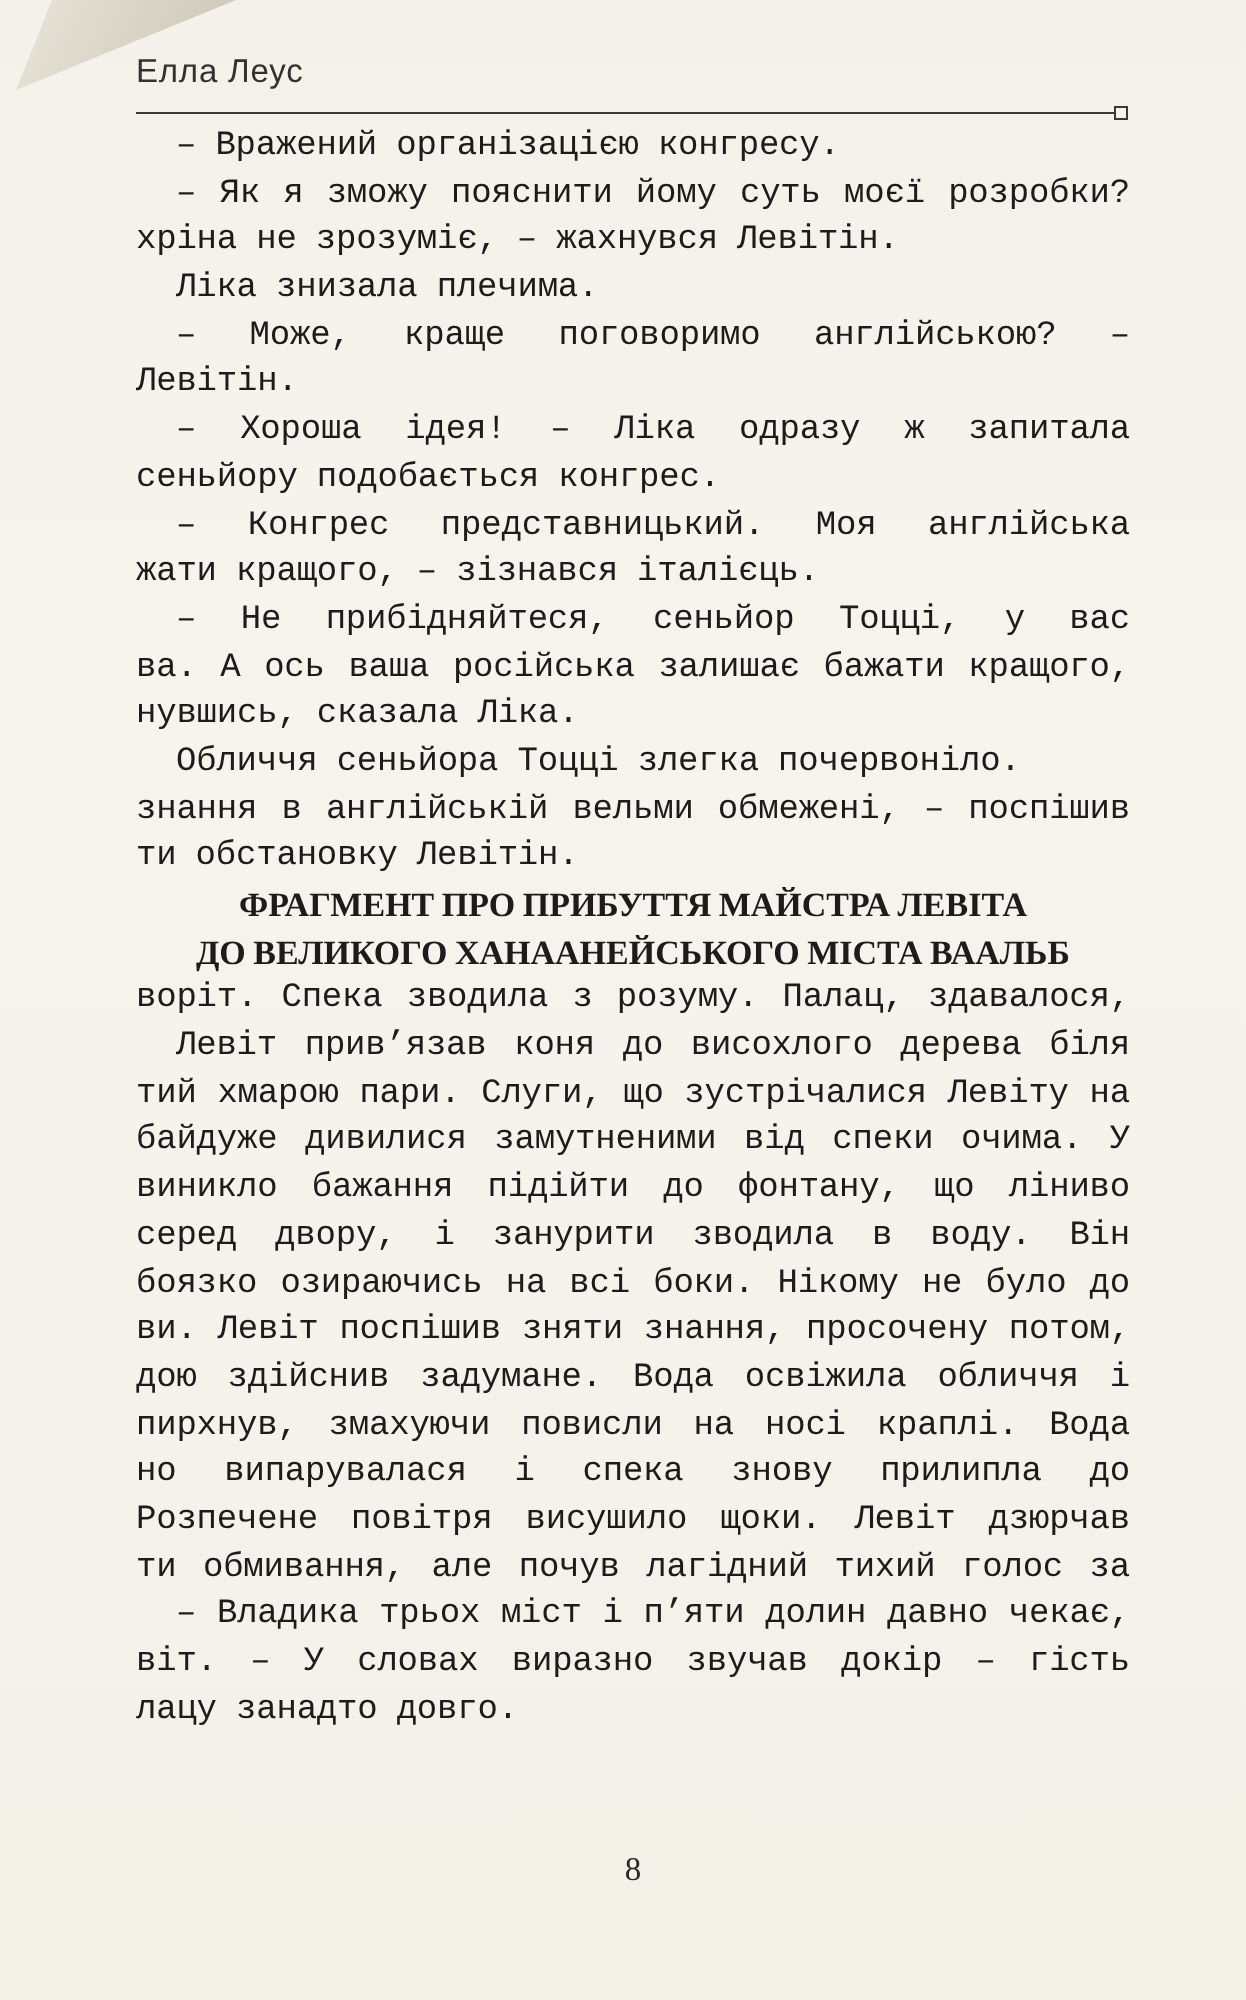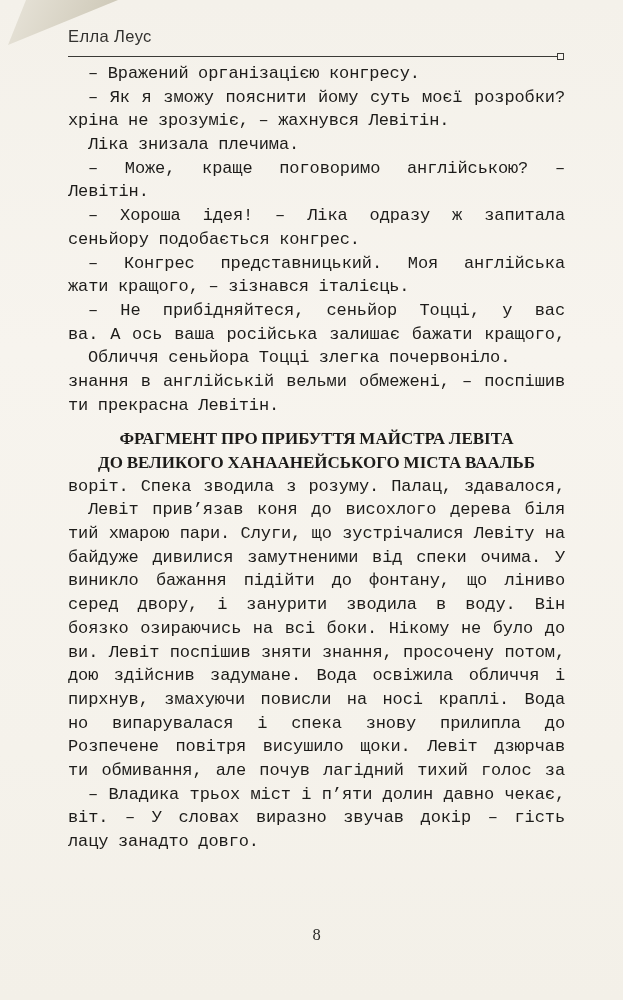--- a/index.html
+++ b/index.html
@@ -34,21 +34,21 @@
     font-size:17px;line-height:23.7px;letter-spacing:-0.1px;word-spacing:-0.5px;
   }
   .para .line{
     text-align:justify;
     text-align-last:justify;
     -moz-text-align-last:justify;
     height:23.7px;overflow:hidden;font-family:Liberation Mono, monospace;
   }
   .para .line.lastline{text-align-last:left;-moz-text-align-last:left;}
   .para .line.indent{text-indent:20px;}
-  .heading{margin-top:10px;}
+  .heading{}
   .heading .line{
     text-align:center;text-align-last:center;-moz-text-align-last:center;
     font-weight:bold;height:23.7px;overflow:hidden;letter-spacing:0;
   }
   #page-number{
     position:absolute;left:68px;top:925px;width:497px;
     text-align:center;font-size:16.5px;color:#2a2927;
   }
 </style>
 </head>
@@ -78,27 +78,28 @@
         <div class="line indent">– Хороша ідея! – Ліка одразу ж запитала англійською, як</div>
         <div class="line lastline">сеньйору подобається конгрес.</div>
       </div>
       <div class="para">
         <div class="line indent">– Конгрес представницький. Моя англійська фонтану ба-</div>
         <div class="line lastline">жати кращого, – зізнався італієць.</div>
       </div>
       <div class="para">
         <div class="line indent">– Не прибідняйтеся, сеньйор Тоцці, у вас прекрасна вимо-</div>
         <div class="line">ва. А ось ваша російська залишає бажати кращого, – посміх-</div>
+        <div class="line lastline">нувшись, сказала Ліка.</div>
       </div>
       <div class="para">
         <div class="line lastline indent">Обличчя сеньйора Тоцці злегка почервоніло.</div>
       </div>
       <div class="para">
         <div class="line">знання в англійській вельми обмежені, – поспішив розряди-</div>
-        <div class="line lastline">ти прекрасна Левітін.</div>
+        <div class="line lastline">ти обстановку Левітін.</div>
       </div>
       <div class="heading">
         <div class="line">ФРАГМЕНТ ПРО ПРИБУТТЯ МАЙСТРА ЛЕВІТА</div>
         <div class="line">ДО ВЕЛИКОГО ХАНААНЕЙСЬКОГО МІСТА ВААЛЬБ</div>
       </div>
       <div class="para">
         <div class="line">воріт. Спека зводила з розуму. Палац, здавалося, був опови-</div>
         <div class="line indent">Левіт прив’язав коня до висохлого дерева біля палацових</div>
         <div class="line">тий хмарою пари. Слуги, що зустрічалися Левіту на шляху,</div>
         <div class="line">байдуже дивилися замутненими від спеки очима. У Левіта</div>

